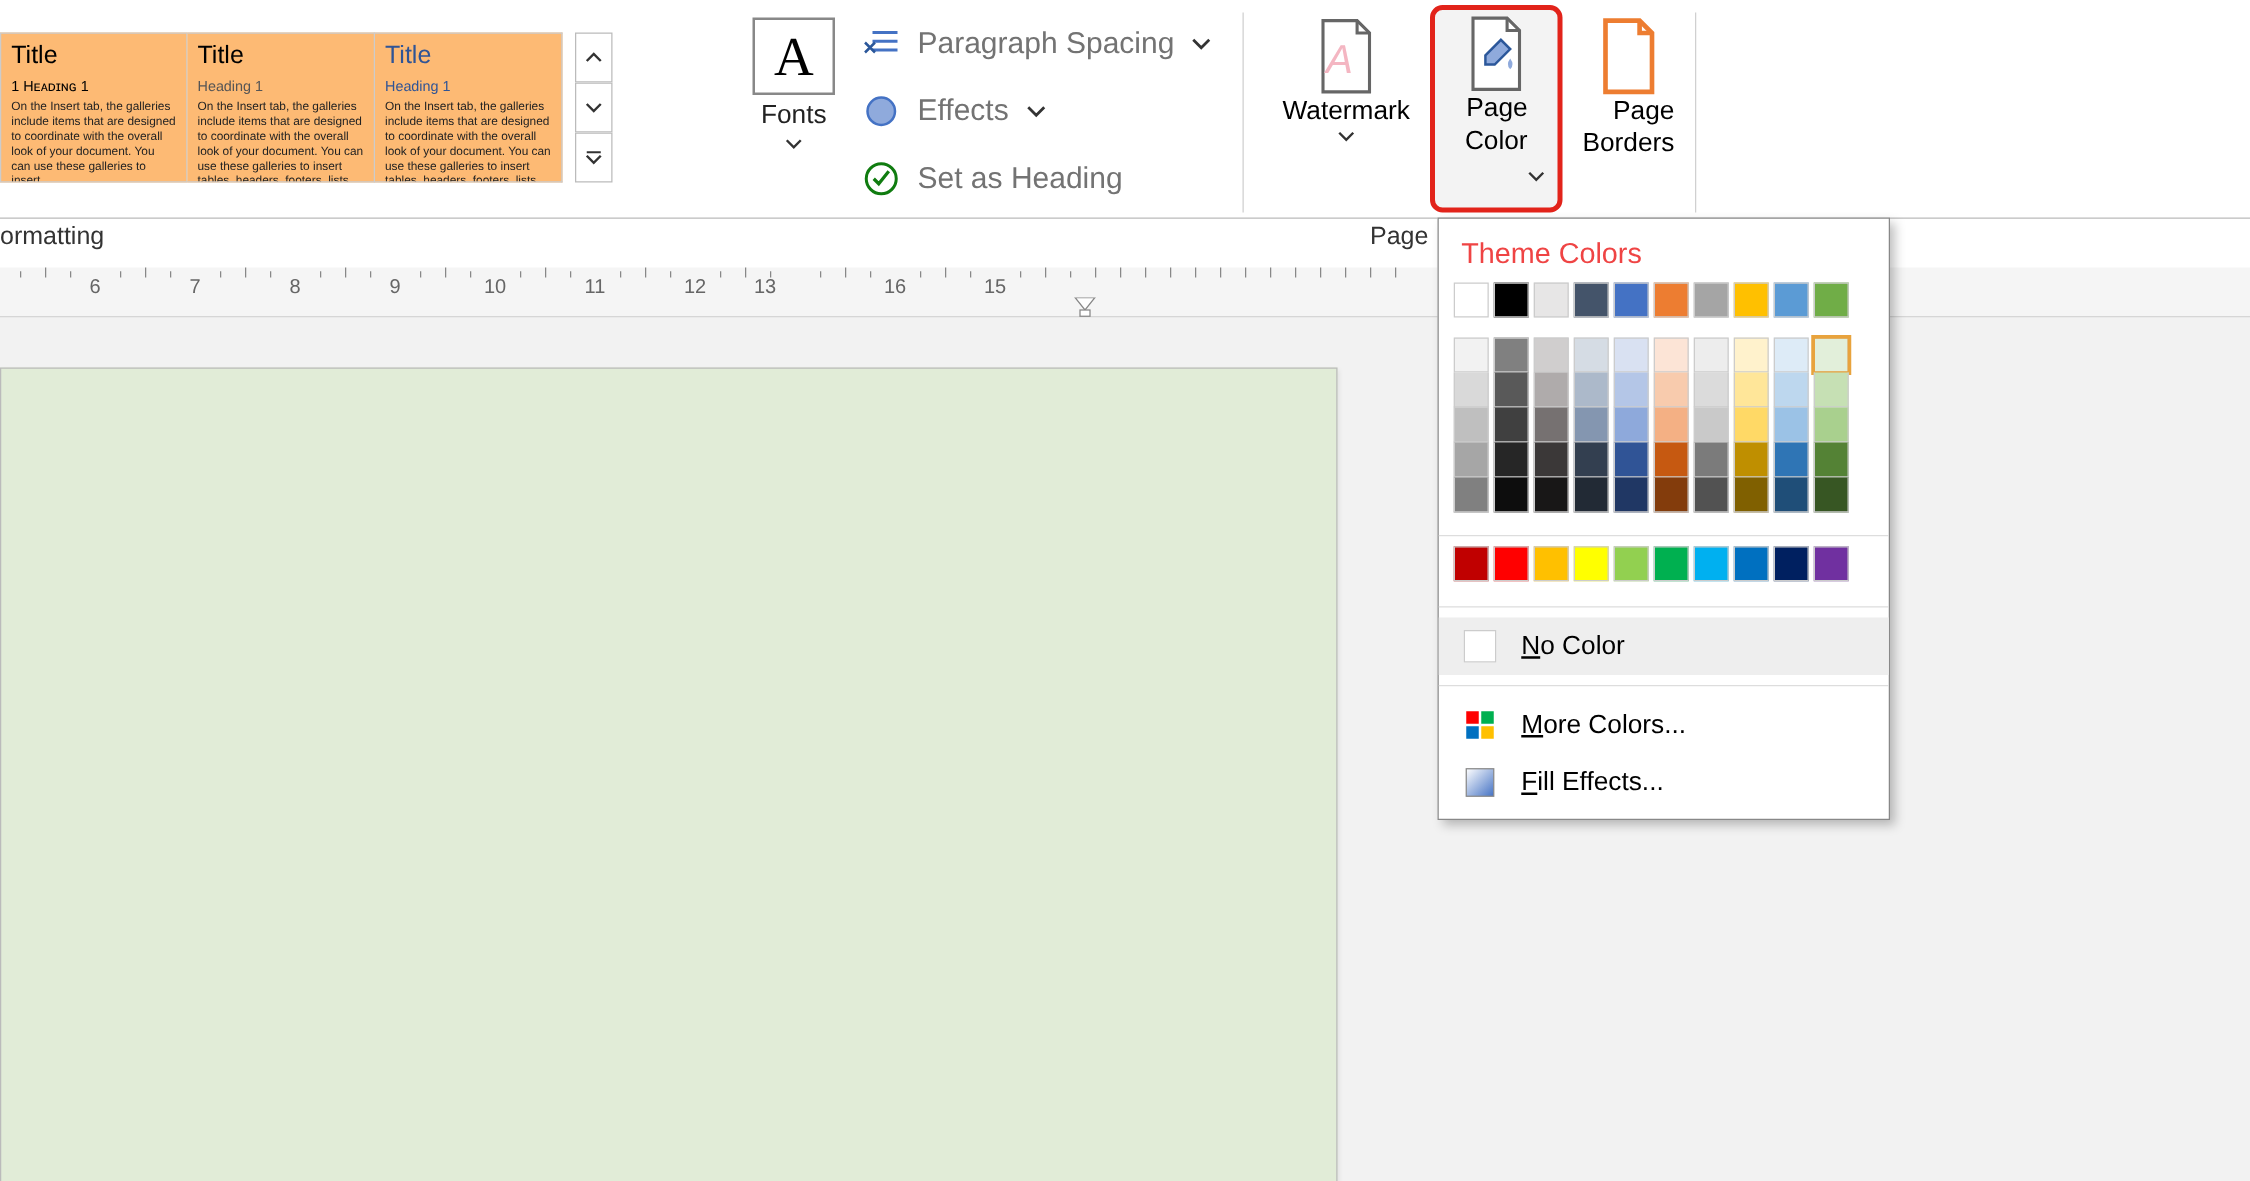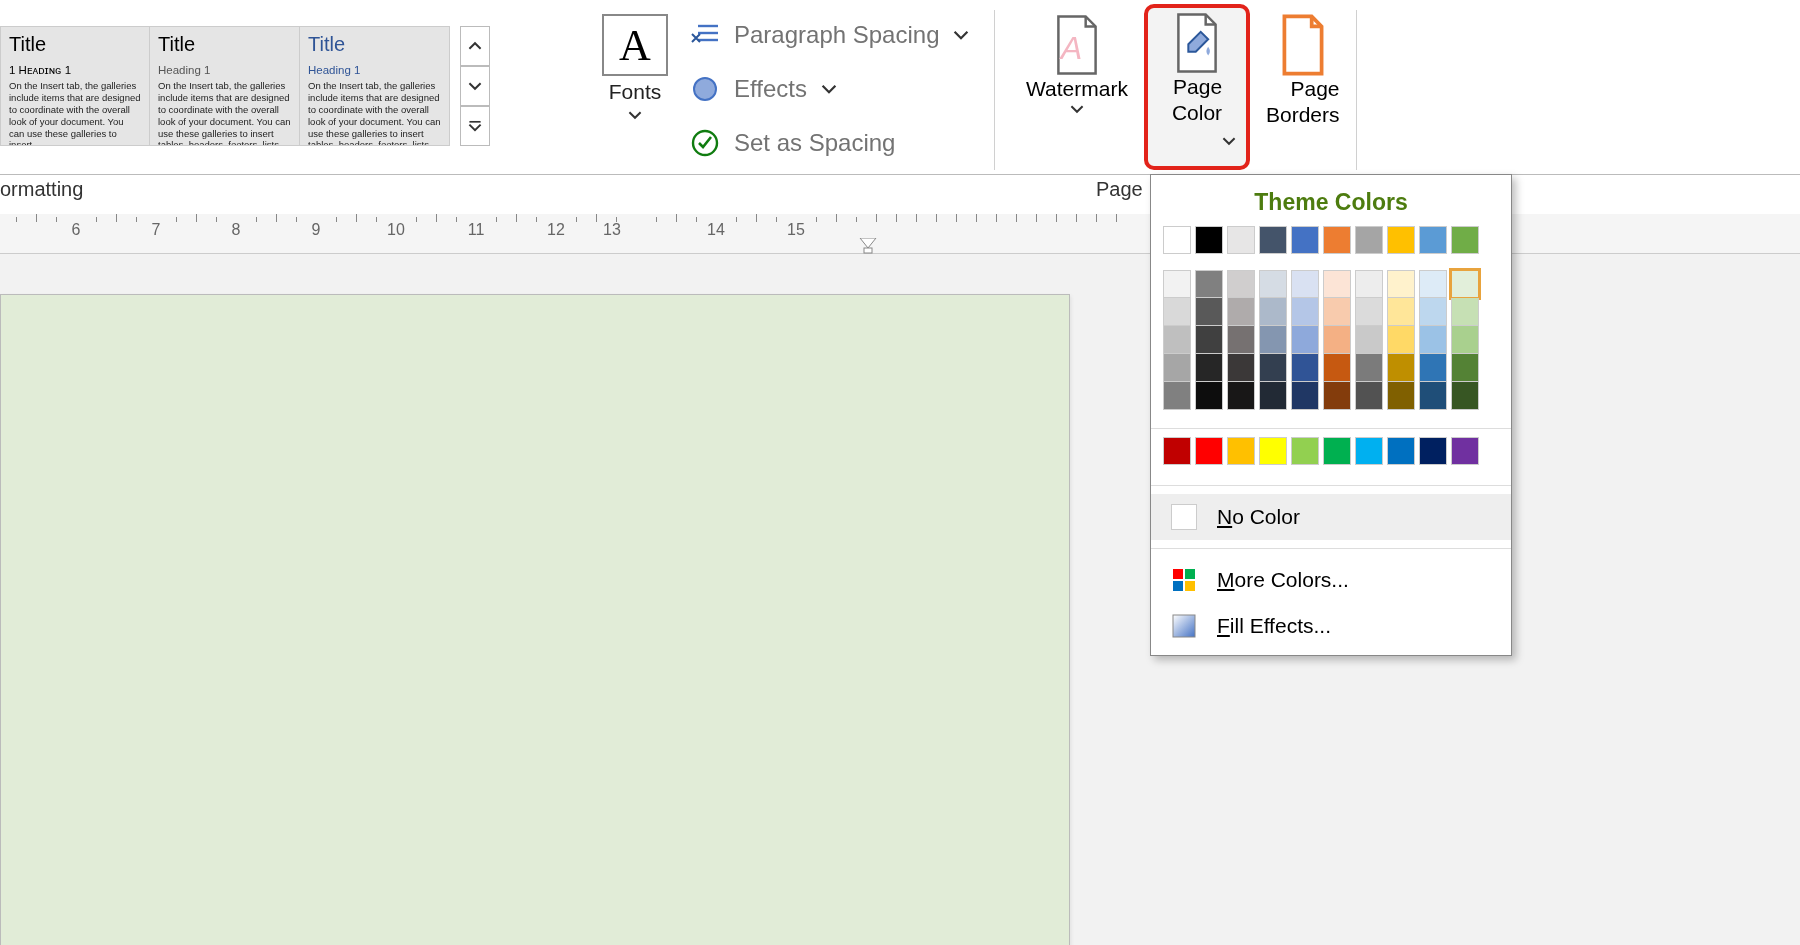--- a/index.html
+++ b/index.html
@@ -12,21 +12,21 @@
   }
   .group-sep { position:absolute; top:10px; height:160px; width:1px; background:#d0d0d0; }
 
   
   .style-gallery {
     position: absolute; left: 0; top: 26px; width: 460px; height: 124px;
     display: flex;
   }
   .style-item {
     width: 150px; height: 120px; border: 1px solid #ccc; border-left:none;
-    padding: 6px 8px; overflow: hidden; font-size: 11px; background:#e5e5e5;
+    padding: 6px 8px; overflow: hidden; font-size: 11px; background:#fdba74;
   }
   .style-item:first-child { border-left:1px solid #ccc; }
   .style-item .st-title { font-size: 20px; margin-bottom: 8px; }
   .style-item .st-h1 { font-size: 11.5px; margin-bottom:4px; }
   .style-item .st-body { font-size: 9.5px; line-height: 1.25; color:#222; }
   .style-spinner { position:absolute; left:460px; top:26px; width:30px; height:120px; display:flex; flex-direction:column; }
   .style-spinner .sp-btn { flex:1; border:1px solid #bbb; display:flex; align-items:center; justify-content:center; font-size:16px; background:#fff; }
   .style-spinner .sp-btn svg { width:14px; height:14px; }
 
   .group-label1 { position:absolute; left:0; top:178px; font-size:20px; color:#333; }
@@ -67,21 +67,21 @@
     position:absolute; left:0; top:40px; width:1070px; height:660px;
     background:#e1ecd7; border:1px solid #bbb; box-shadow:1px 2px 4px rgba(0,0,0,.08);
   }
 
   
   .dropdown {
     position:absolute; left:1150px; top:174px; width:362px;
     background:#fff; border:1px solid #888; box-shadow:4px 4px 8px rgba(0,0,0,.25);
     padding-bottom:6px; z-index:50;
   }
-  .dd-heading { font-size:23px; font-weight:700; padding:14px 18px 10px; color:#4d7c0f;text-align:center; }
+  .dd-heading { font-size:23px; font-weight:400; padding:14px 18px 10px; color:#ef4444; }
   .color-grid { display:flex; gap:4px; padding:0 12px; }
   .cbox { width:28px; height:28px; border:1px solid #ccc; }
   .shade-cols { display:flex; gap:4px; padding:16px 12px 10px; }
   .shade-col { display:flex; flex-direction:column; }
   .shade-col .cbox { border-top:none; }
   .shade-col .cbox:first-child { border-top:1px solid #ccc; }
   .cbox.selected { outline:3px solid #E8A33D; outline-offset:-1px; }
   .dd-sep { height:1px; background:#ddd; margin:8px 0; }
   .dd-item { display:flex; align-items:center; gap:20px; padding:10px 20px; font-size:21px; }
   .dd-item:hover, .dd-item.hover { background:#eee; }
@@ -160,21 +160,21 @@
     <svg width="16" height="16" viewBox="0 0 10 10">
         <path d="M1 3 L5 7 L9 3" fill="none" stroke="#333" stroke-width="1.4"></path>
       </svg>
   </div>
 
   <div class="item-row" style="left:690px; top:128px;">
     <svg width="30" height="30" viewBox="0 0 30 30">
       <circle cx="15" cy="15" r="12" fill="none" stroke="#107C10" stroke-width="2.4"></circle>
       <path d="M9 15 l4 4 l8 -10" fill="none" stroke="#107C10" stroke-width="2.6"></path>
     </svg>
-    <span>Set as Spacing</span>
+    <span>Set as Heading</span>
   </div>
 
   <div class="group-sep" style="left:994px;"></div>
 
   <div class="pg-btn" style="left:1018px; top:10px;">
     <svg width="54" height="62" viewBox="0 0 42 50">
       <path d="M6 2 h22 l8 8 v38 h-30 z" fill="#fff" stroke="#666" stroke-width="2"></path>
       <path d="M28 2 v8 h8" fill="none" stroke="#666" stroke-width="2"></path>
       <text x="8" y="36" font-size="26" fill="#F4B6C2" font-family="serif" font-style="italic">A</text>
     </svg>
@@ -243,21 +243,21 @@
       <div class="ruler-tick" style="left: 516px;"></div>
       <div class="ruler-tick minor" style="left: 536px;"></div>
       <div class="ruler-num" style="left: 556px;">12</div>
       <div class="ruler-tick minor" style="left: 576px;"></div>
       <div class="ruler-tick" style="left: 596px;"></div>
       <div class="ruler-tick minor" style="left: 616px;"></div>
       <div class="ruler-num" style="left: 612px;">13</div>
       <div class="ruler-tick minor" style="left: 656px;"></div>
       <div class="ruler-tick" style="left: 676px;"></div>
       <div class="ruler-tick minor" style="left: 696px;"></div>
-      <div class="ruler-num" style="left: 716px;">14</div>
+      <div class="ruler-num" style="left: 716px;">16</div>
       <div class="ruler-tick minor" style="left: 736px;"></div>
       <div class="ruler-tick" style="left: 756px;"></div>
       <div class="ruler-tick minor" style="left: 776px;"></div>
       <div class="ruler-num" style="left: 796px;">15</div>
       <div class="ruler-tick minor" style="left: 816px;"></div>
       <div class="ruler-tick" style="left: 836px;"></div>
       <div class="ruler-tick minor" style="left: 856px;"></div>
       <div class="ruler-tick" style="left: 876px;"></div>
       <div class="ruler-tick" style="left: 896px;"></div>
       <div class="ruler-tick" style="left: 916px;"></div>

